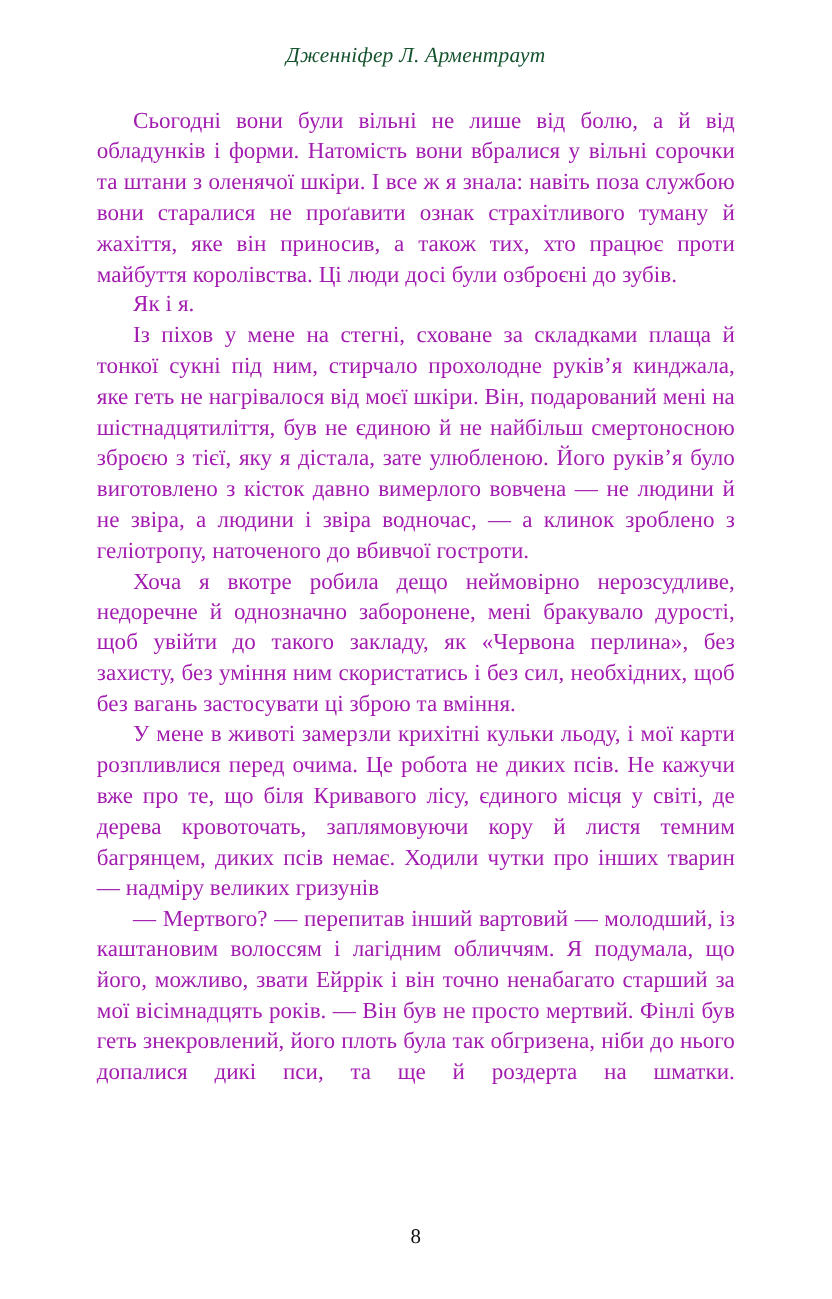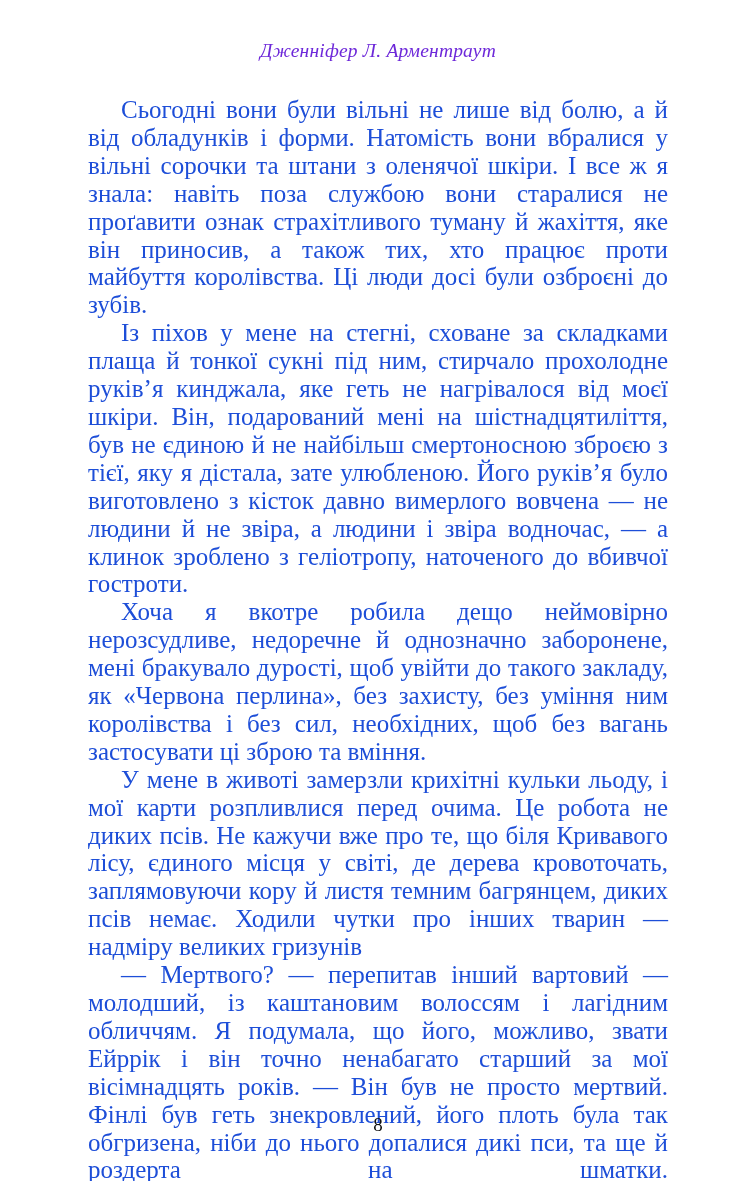--- a/index.html
+++ b/index.html
@@ -27,41 +27,41 @@
   
   .running-head {
     position: absolute;
     top: 40px;
     left: 0;
     width: 756px;
     text-align: center;
     font-style: italic;
     font-size: 19.5px;
     letter-spacing: 0.2px;
-    color: #6d28d9;
+    color: #14532d;
   }
 
   
   .text-column {
     position: absolute;
     top: 96px;
     left: 88px;
     width: 580px;
   }
 
   .para {
     margin: 0;
     text-align: justify;
     text-justify: inter-word;
     text-indent: 33px;
-    font-size: 25px;
+    font-size: 21px;
     line-height: 27.9px;
     hyphens: manual;
     word-spacing: 0.1px;
-    color: #1d4ed8;
+    color: #a21caf;
   }
 
   
   .para:last-child {
     text-align-last: justify;
   }
 
   
   .folio {
     position: absolute;
@@ -75,21 +75,22 @@
 </style>
 </head>
 <body>
 
 <div class="page">
 
   <div class="running-head">Дженніфер Л. Арментраут</div>
 
   <div class="text-column">
     <p class="para">Сьогодні вони були вільні не лише від болю, а й від обладунків і форми. Натомість вони вбралися у вільні сорочки та штани з оленячої шкіри. І все ж я знала: навіть поза службою вони старалися не проґавити ознак страхітливого туману й жахіття, яке він приносив, а також тих, хто працює проти майбуття королівства. Ці люди досі були озброєні до зубів.</p>
+    <p class="para">Як і я.</p>
     <p class="para">Із піхов у мене на стегні, сховане за складками плаща й тонкої сукні під ним, стирчало прохолодне руків’я кинджала, яке геть не нагрівалося від моєї шкіри. Він, подарований мені на шістнадцятиліття, був не єдиною й не найбільш смертоносною зброєю з тієї, яку я дістала, зате улюбленою. Його руків’я було виготовлено з кісток давно вимерлого вовчена — не людини й не звіра, а людини і звіра водночас, — а клинок зроблено з геліотропу, наточеного до вбивчої гостроти.</p>
-    <p class="para">Хоча я вкотре робила дещо неймовірно нерозсудливе, недоречне й однозначно заборонене, мені бракувало дурості, щоб увійти до такого закладу, як «Червона перлина», без захисту, без уміння ним королівства і без сил, необхідних, щоб без вагань застосувати ці зброю та вміння.</p>
+    <p class="para">Хоча я вкотре робила дещо неймовірно нерозсудливе, недоречне й однозначно заборонене, мені бракувало дурості, щоб увійти до такого закладу, як «Червона перлина», без захисту, без уміння ним скористатись і без сил, необхідних, щоб без вагань застосувати ці зброю та вміння.</p>
     <p class="para">У мене в животі замерзли крихітні кульки льоду, і мої карти розпливлися перед очима. Це робота не диких псів. Не кажучи вже про те, що біля Кривавого лісу, єдиного місця у світі, де дерева кровоточать, заплямовуючи кору й листя темним багрянцем, диких псів немає. Ходили чутки про інших тварин — надміру великих гризунів</p>
     <p class="para">— Мертвого? — перепитав інший вартовий — молодший, із каштановим волоссям і лагідним обличчям. Я подумала, що його, можливо, звати Ейррік і він точно ненабагато старший за мої вісімнадцять років. — Він був не просто мертвий. Фінлі був геть знекровлений, його плоть була так обгризена, ніби до нього допалися дикі пси, та ще й роздерта на шматки.</p>
   </div>
 
   <div class="folio">8</div>
 
 </div>
 
 </body></html>

